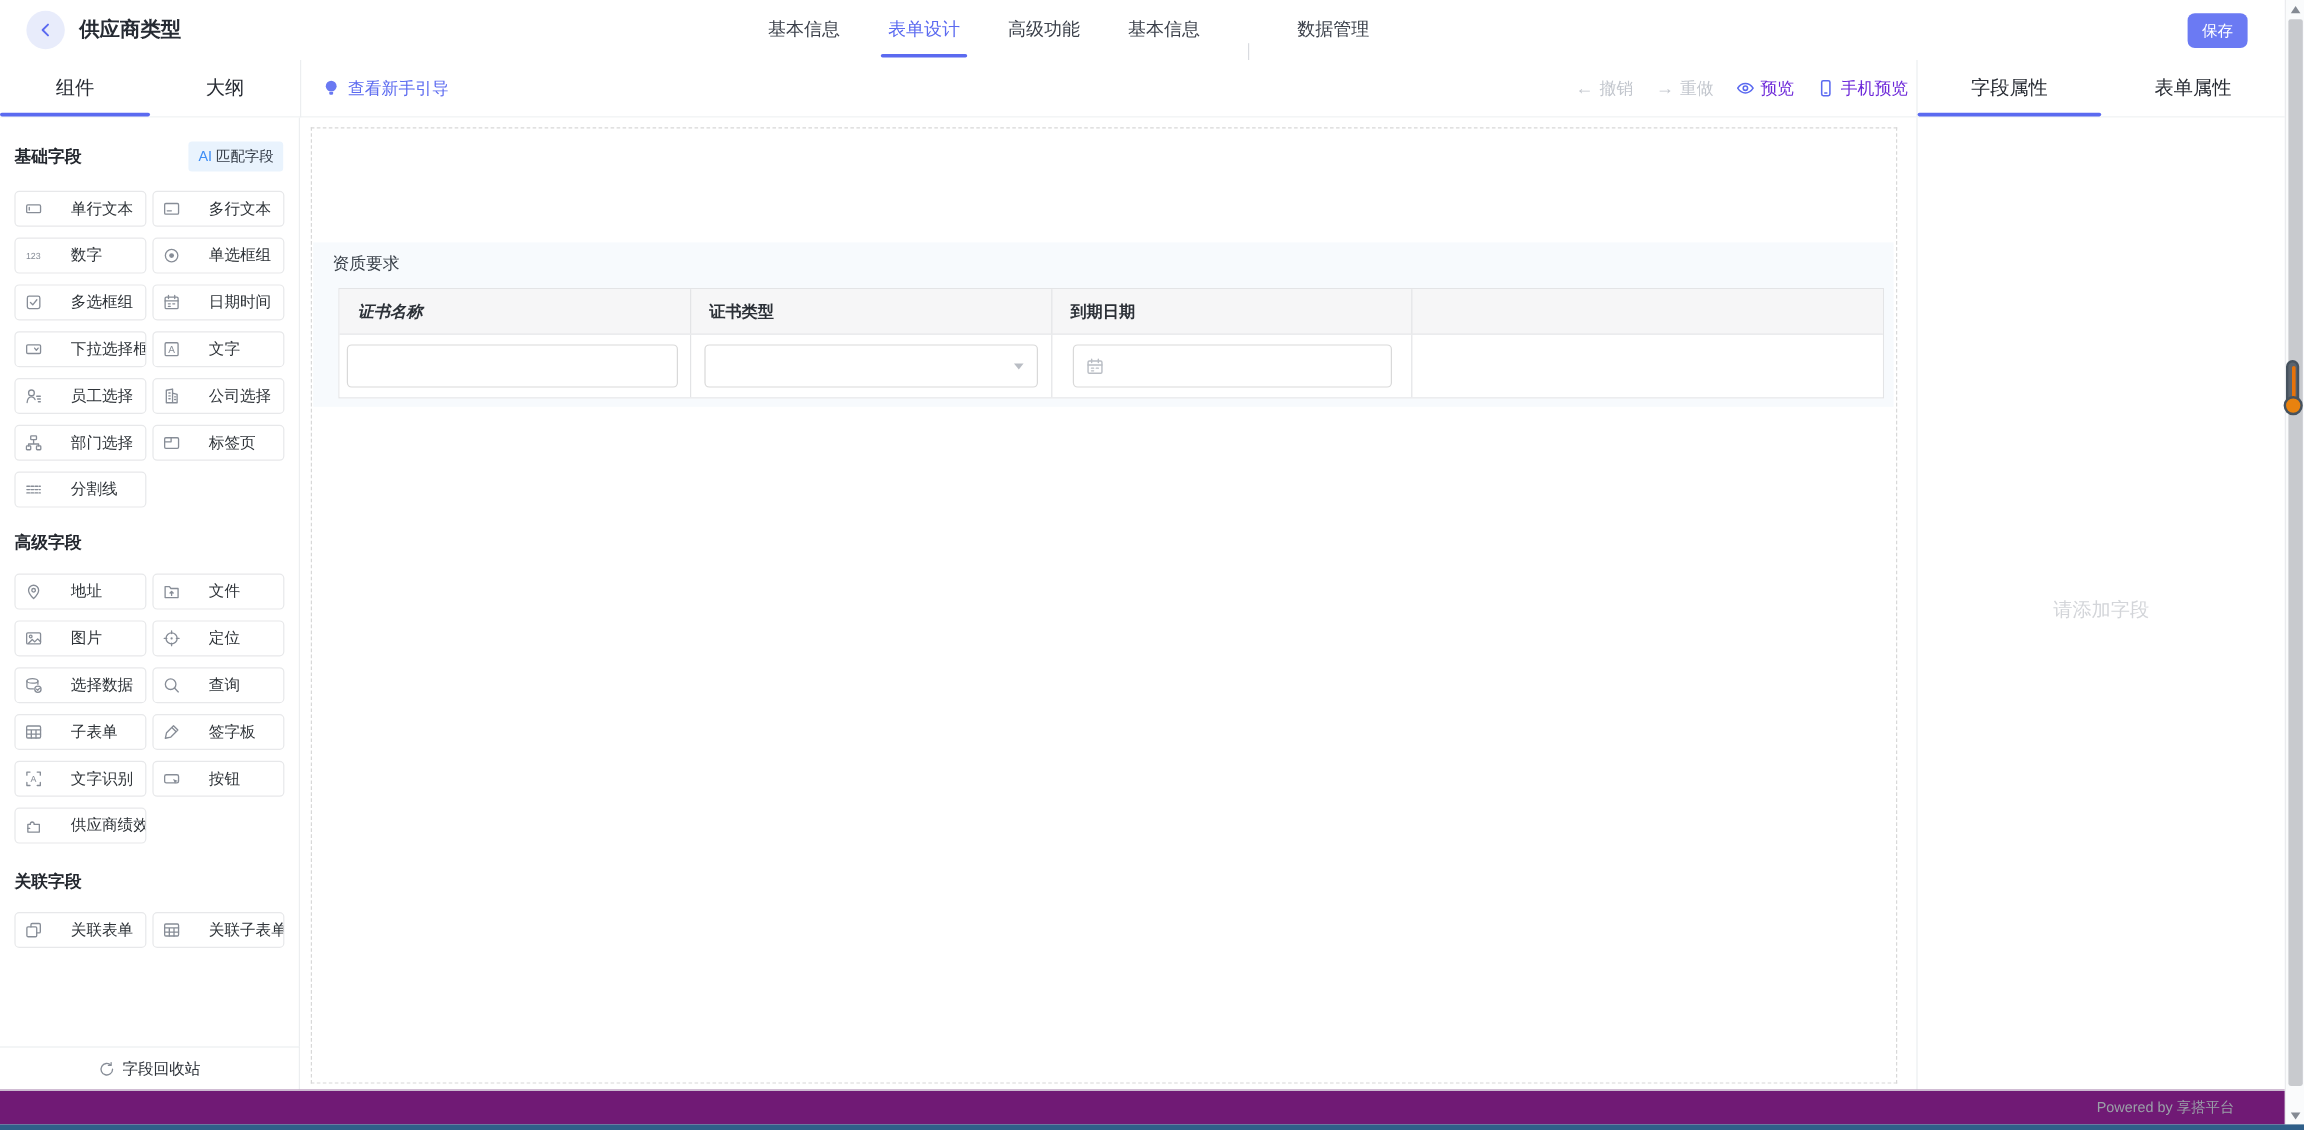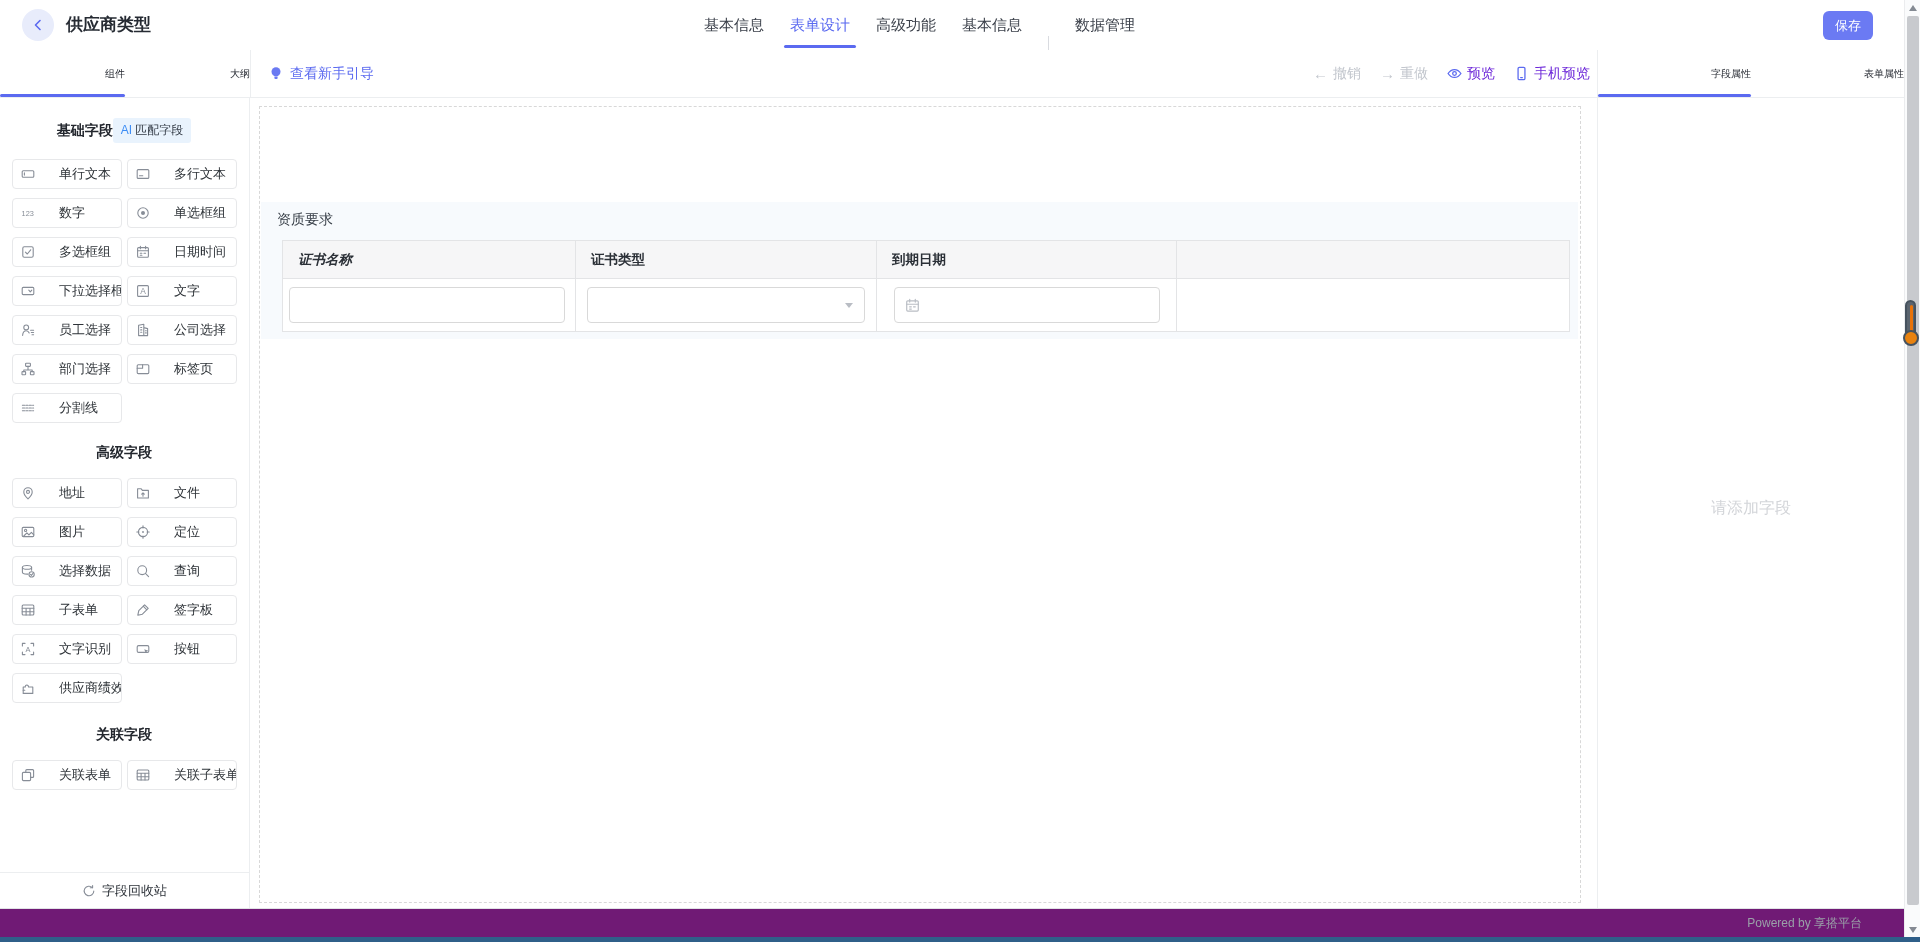--- a/index.html
+++ b/index.html
@@ -4,45 +4,45 @@
 <style>
 *{margin:0;padding:0;box-sizing:border-box}
 html,body{width:1920px;height:942px;overflow:hidden;background:#fff;
   font-family:"Liberation Sans","DejaVu Sans",sans-serif;color:#2e3338}
 svg{display:block}
 
 #header{position:absolute;left:0;top:0;width:1920px;height:50px;background:#fff;z-index:3}
 .back-btn{position:absolute;left:22px;top:9px;width:32px;height:32px;border-radius:50%;
   background:#e8ecfb;display:flex;align-items:center;justify-content:center;cursor:pointer}
 .page-title{position:absolute;left:66px;top:0;line-height:50px;font-size:17px;font-weight:600;color:#262b33}
-.header-tabs{position:absolute;left:704px;top:0;height:50px;display:flex;align-items:flex-end;gap:26px}
+.header-tabs{position:absolute;left:640px;top:0;height:50px;display:flex;align-items:flex-end;gap:40px}
 .header-tab{position:relative;height:50px;line-height:50px;font-size:15px;color:#3b404a;cursor:pointer;white-space:nowrap}
 .header-tab.active{color:#5b6af0}
 .header-tab.active::after{content:"";position:absolute;left:-6px;right:-6px;bottom:2px;height:3px;border-radius:2px;background:#5b6af0}
 .header-tab-divider{width:1px;height:14px;background:#d9dbe0}
 .save-btn{position:absolute;left:1823px;top:11px;width:50px;height:29px;border:none;border-radius:6px;
   background:#6b7af3;color:#fff;font-size:13px;cursor:pointer}
 
 .row2{position:absolute;top:50px;height:48px;background:#fff;border-bottom:1px solid #eceef0}
 #left-tabs{left:0;width:250px;display:flex}
-.panel-tab{position:relative;flex:1;text-align:right;line-height:47px;font-size:10px;color:#272b33;cursor:pointer}
+.panel-tab{position:relative;flex:1;text-align:center;line-height:47px;font-size:16px;color:#272b33;cursor:pointer}
 .panel-tab.active::after{content:"";position:absolute;left:0;right:0;bottom:0;height:3px;background:#5b6af0;border-radius:2px}
 #canvas-toolbar{left:250px;width:1347px;border-left:1px solid #eceef0}
 .guide-link{position:absolute;left:18px;top:0;height:47px;display:flex;align-items:center;gap:7px;
   color:#5b6af0;font-size:14px;cursor:pointer}
 .tb-right{position:absolute;right:7px;top:0;height:47px;display:flex;align-items:center;gap:19px}
 .tb-item{display:flex;align-items:center;gap:5px;font-size:14px;cursor:pointer;white-space:nowrap}
 .tb-item.disabled{color:#c2c6cd;cursor:default}
 .tb-item.blue{color:#6d28d9}
 .tb-arrow{font-size:15px;line-height:1}
 #right-tabs{left:1597px;width:307px;display:flex;border-left:1px solid #eceef0}
 
 #sidebar{position:absolute;left:0;top:98px;width:250px;height:774px;background:#fff;
   border-right:1px solid #eceef0;overflow:hidden;padding:0 13px 0 12px}
-.section-head{display:flex;align-items:center;justify-content:center;margin-top:20px;margin-bottom:16px}
+.section-head{display:flex;align-items:center;justify-content:space-between;margin-top:20px;margin-bottom:16px}
 .section-head.s1{margin-top:20px}.section-head.s2{margin-top:21px}.section-head.s3{margin-top:23px}
 .section-title{font-size:14px;font-weight:700;color:#23272e}
 .ai-badge{background:#e9f3fd;border-radius:3px;padding:4px 8px;font-size:12px;color:#323a45;cursor:pointer}
 .ai-badge em{font-style:normal;color:#3d8df5}
 .field-grid{display:grid;grid-template-columns:110px 110px;gap:9px 5px}
 .field-btn{height:30px;border:1px solid #e7e8ea;border-radius:4px;background:#fff;display:flex;
   align-items:center;gap:24px;padding-left:8px;font-size:13px;color:#2e3338;cursor:pointer;white-space:nowrap;overflow:hidden}
 .fi{width:14px;height:14px;flex:none;stroke:#878d97;color:#878d97;fill:none;
   stroke-width:1.1;stroke-linecap:round;stroke-linejoin:round}
 #recycle-bar{position:absolute;left:0;top:872px;width:250px;height:36px;background:#fff;

